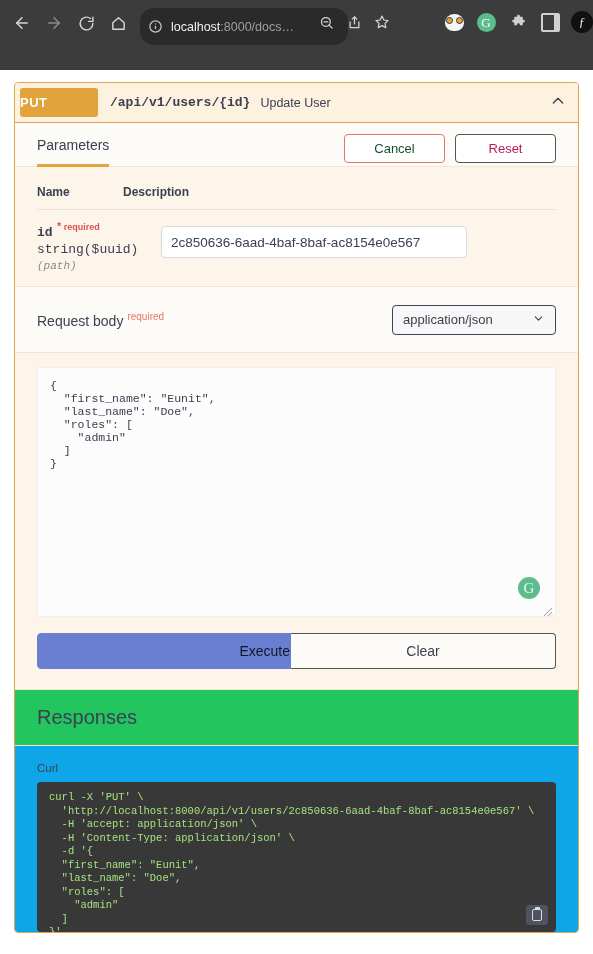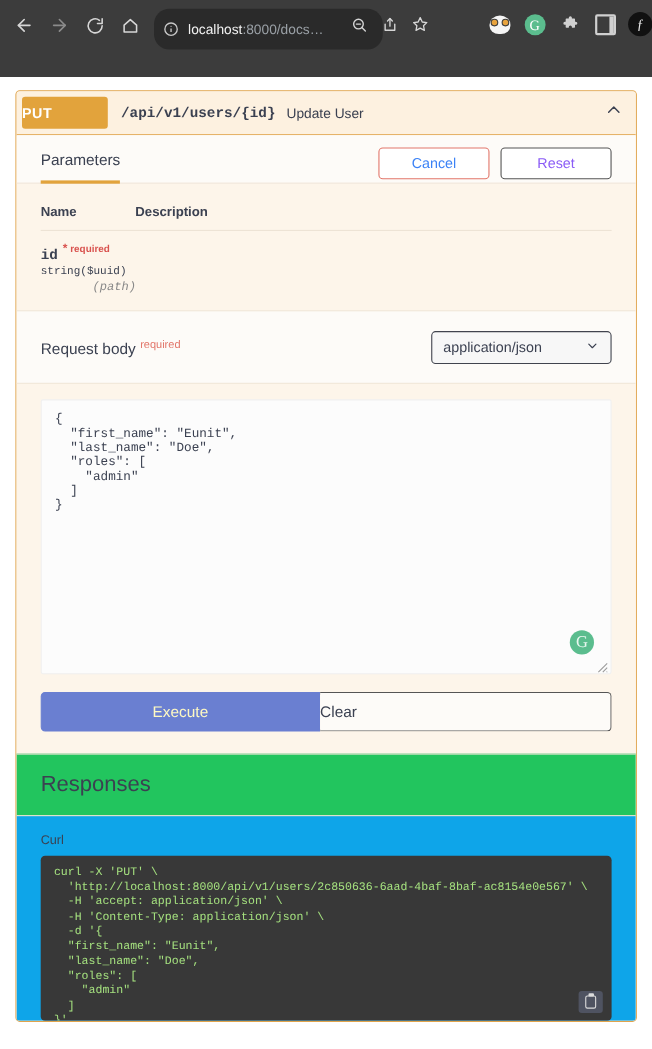--- a/index.html
+++ b/index.html
@@ -221,32 +221,32 @@
   }
   .tab-actions {
     margin-left: auto;
     display: flex;
     gap: 10px;
     margin-top: -3px;
   }
   .btn-outline {
     background: #ffffff;
     border: 1px solid #555;
-    color: #8b5cf6;
+    color: #be185d;
     font-size: 13px;
     border-radius: 4px;
     padding: 6px 0;
     width: 99px;
     text-align: center;
     cursor: pointer;
     font-family: "Liberation Sans", sans-serif;
   }
   .btn-cancel {
     border-color: #e2766a;
-    color: #3b82f6;
+    color: #14532d;
   }
 
   .params-area {
     background: #fdf5ea;
     padding: 18px 22px 14px 22px;
   }
   .params-head {
     display: flex;
     font-size: 12px;
     font-weight: bold;
@@ -267,32 +267,31 @@
     font-family: "Liberation Mono", monospace;
   }
   .p-required {
     color: #d9534f;
     font-size: 9px;
     font-weight: bold;
     vertical-align: super;
   }
   .p-required .star { font-size: 11px; }
   .p-type {
-    font-size: 10px;
+    font-size: 13px;
     color: #3b4151;
     font-family: "Liberation Mono", monospace;
     margin-top: 2px;
   }
   .p-in {
     font-size: 11px;
     color: #888;
     font-style: italic;
     font-family: "Liberation Mono", monospace;
     margin-top: 3px;
-    margin-left: 47px;
   }
   .param-input {
     margin-left: 38px;
     margin-top: 6px;
     width: 306px;
     height: 32px;
     box-sizing: border-box;
     border: 1px solid #d9d9d9;
     border-radius: 4px;
     background: #fff;
@@ -384,36 +383,36 @@
 
   .exec-row {
     background: #fdf5ea;
     padding: 0 22px 20px 22px;
     display: flex;
   }
   .btn-execute {
     flex: 0 0 252px;
     background: #6a7fd1;
     border: 1px solid #6a7fd1;
-    color: #fef9c3;
+    color: #0f172a;
     font-size: 14px;
-    text-align: center;
+    text-align: right;
     padding: 9px 0;
     border-radius: 4px 0 0 4px;
     cursor: pointer;
     font-family: "Liberation Sans", sans-serif;
   }
   .btn-clear {
     flex: 1 1 auto;
     background: #fdfbf8;
     border: 1px solid #555;
     border-left: none;
     color: #3b4151;
     font-size: 14px;
-    text-align: left;
+    text-align: center;
     padding: 9px 0;
     border-radius: 0 4px 4px 0;
     cursor: pointer;
     font-family: "Liberation Sans", sans-serif;
   }
 
   .responses-head {
     background: #22c55e;
     border-top: 1px solid #f0e6d8;
     border-bottom: 1px solid #f0e6d8;
@@ -591,20 +590,21 @@
         </div>
         <div class="param-row">
           <div class="param-meta">
             <div>
               <span class="p-name">id</span>
               <span class="p-required"><span class="star">*</span> <span>required</span></span>
             </div>
             <div class="p-type">string($uuid)</div>
             <div class="p-in">(path)</div>
           </div>
+          <input class="param-input" type="text" value="2c850636-6aad-4baf-8baf-ac8154e0e567" style="">
         </div>
       </div>
 
       <div class="reqbody-head">
         <span class="reqbody-title"><span>Request body</span><span class="reqbody-req">required</span></span>
         <span class="content-select">
           <span>application/json</span>
           <span class="sel-caret">
             <svg width="13" height="13" viewBox="0 0 24 24" fill="none" stroke="currentColor" stroke-width="2" stroke-linecap="round" stroke-linejoin="round">
                 <polyline points="6 9 12 15 18 9"></polyline>

